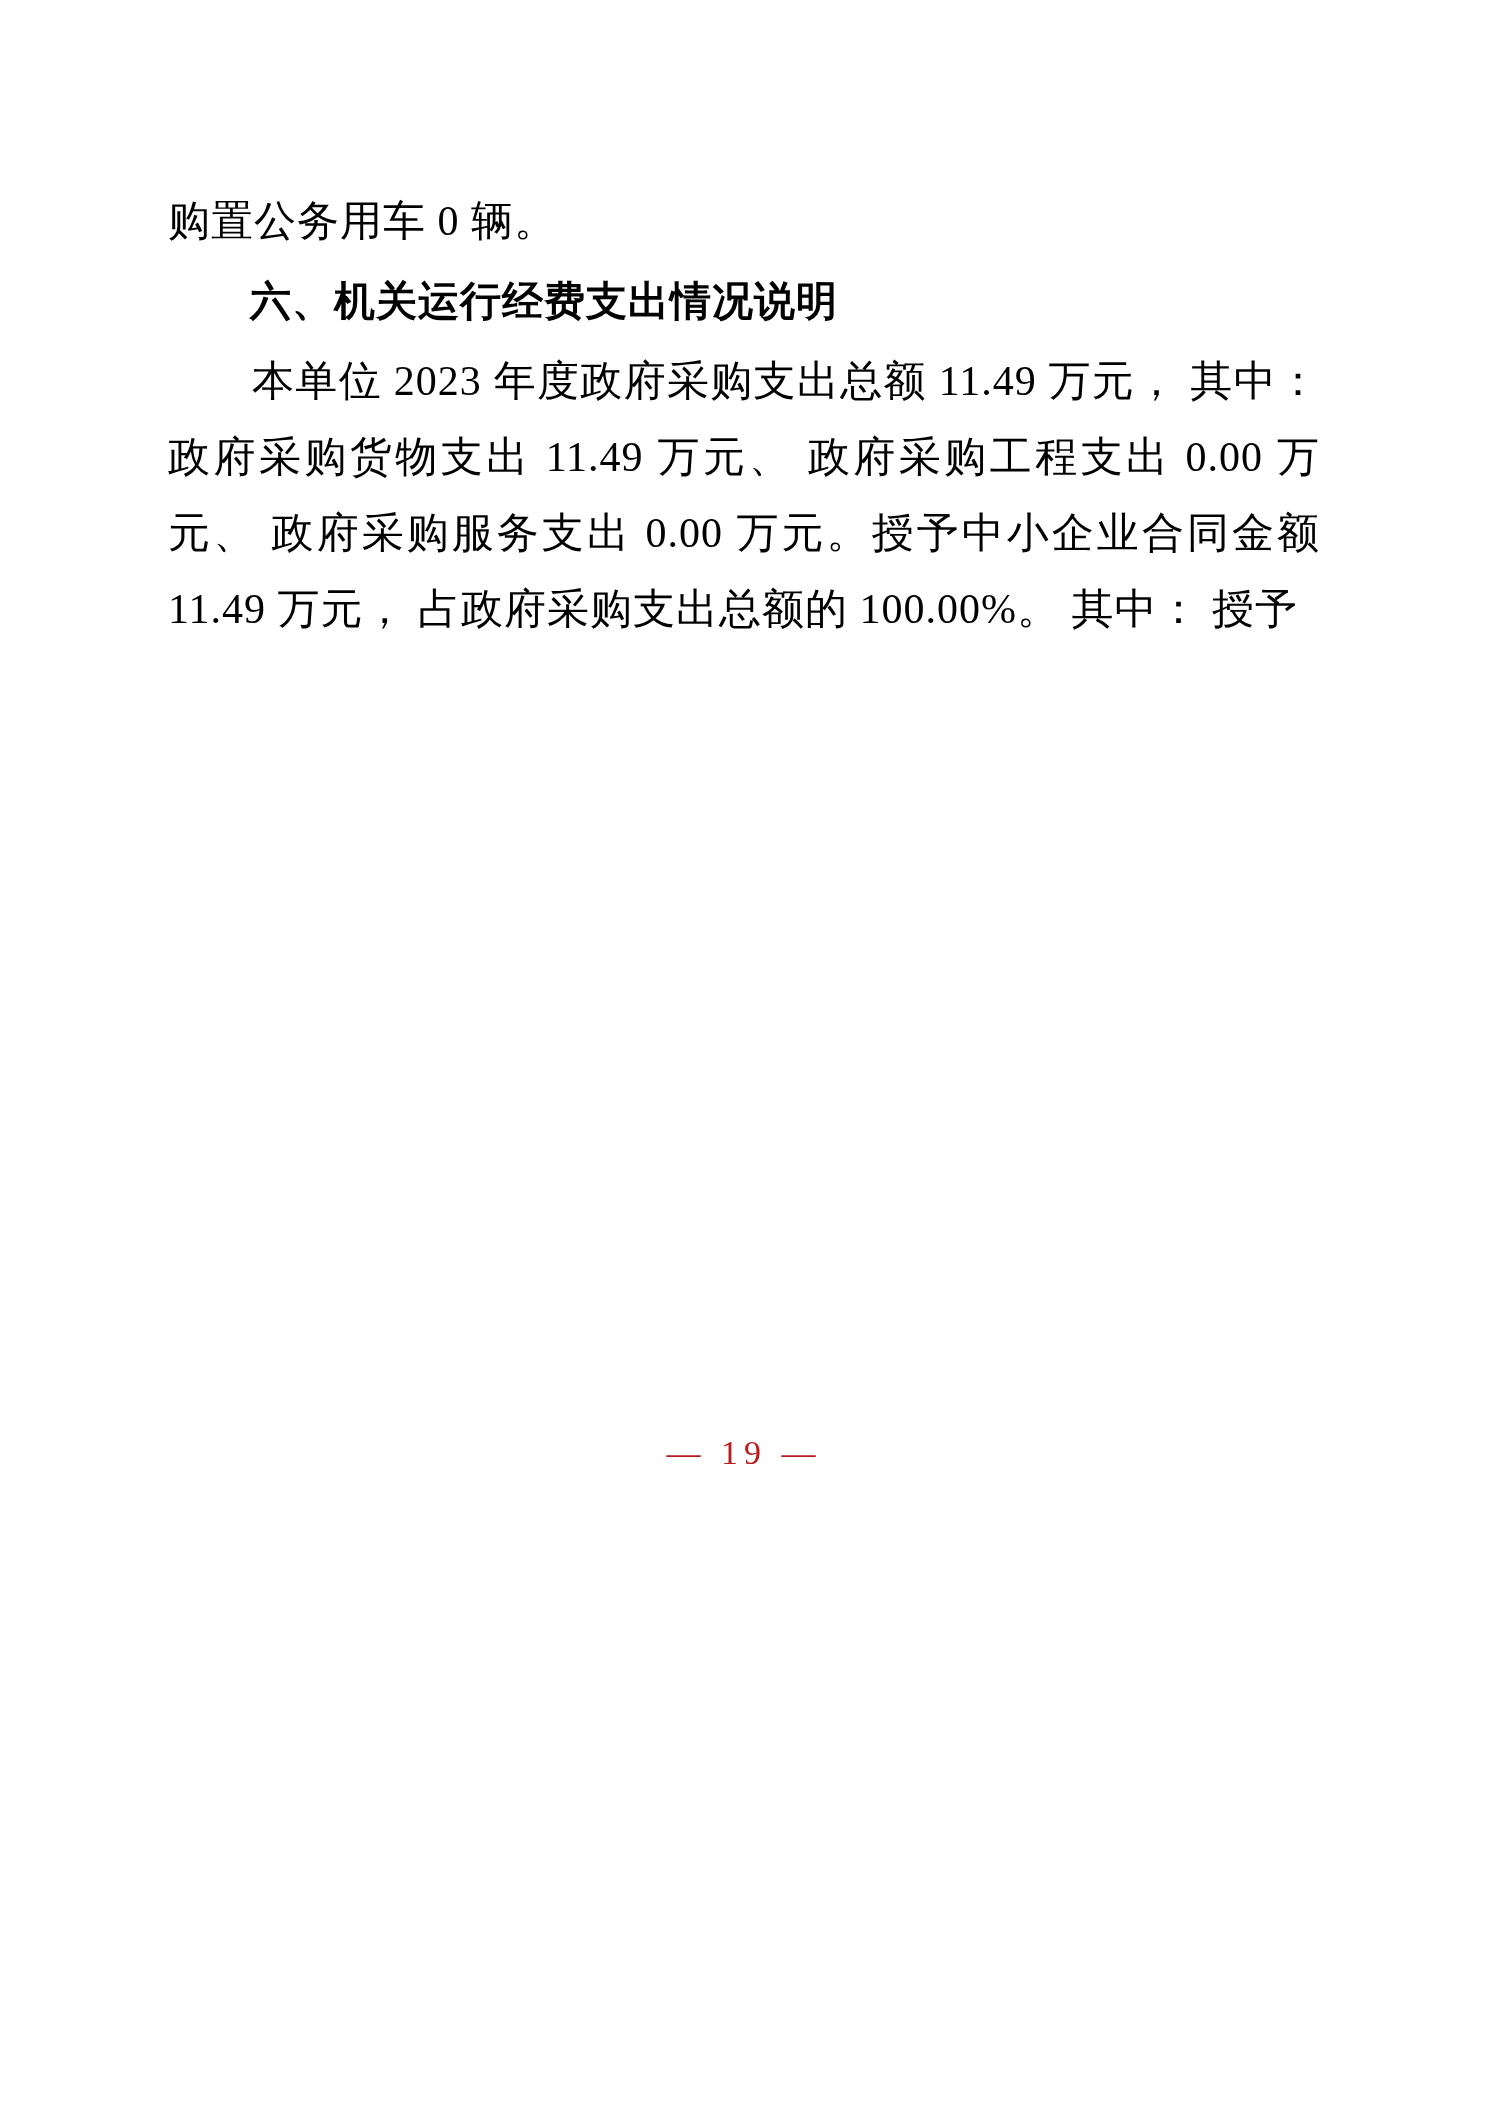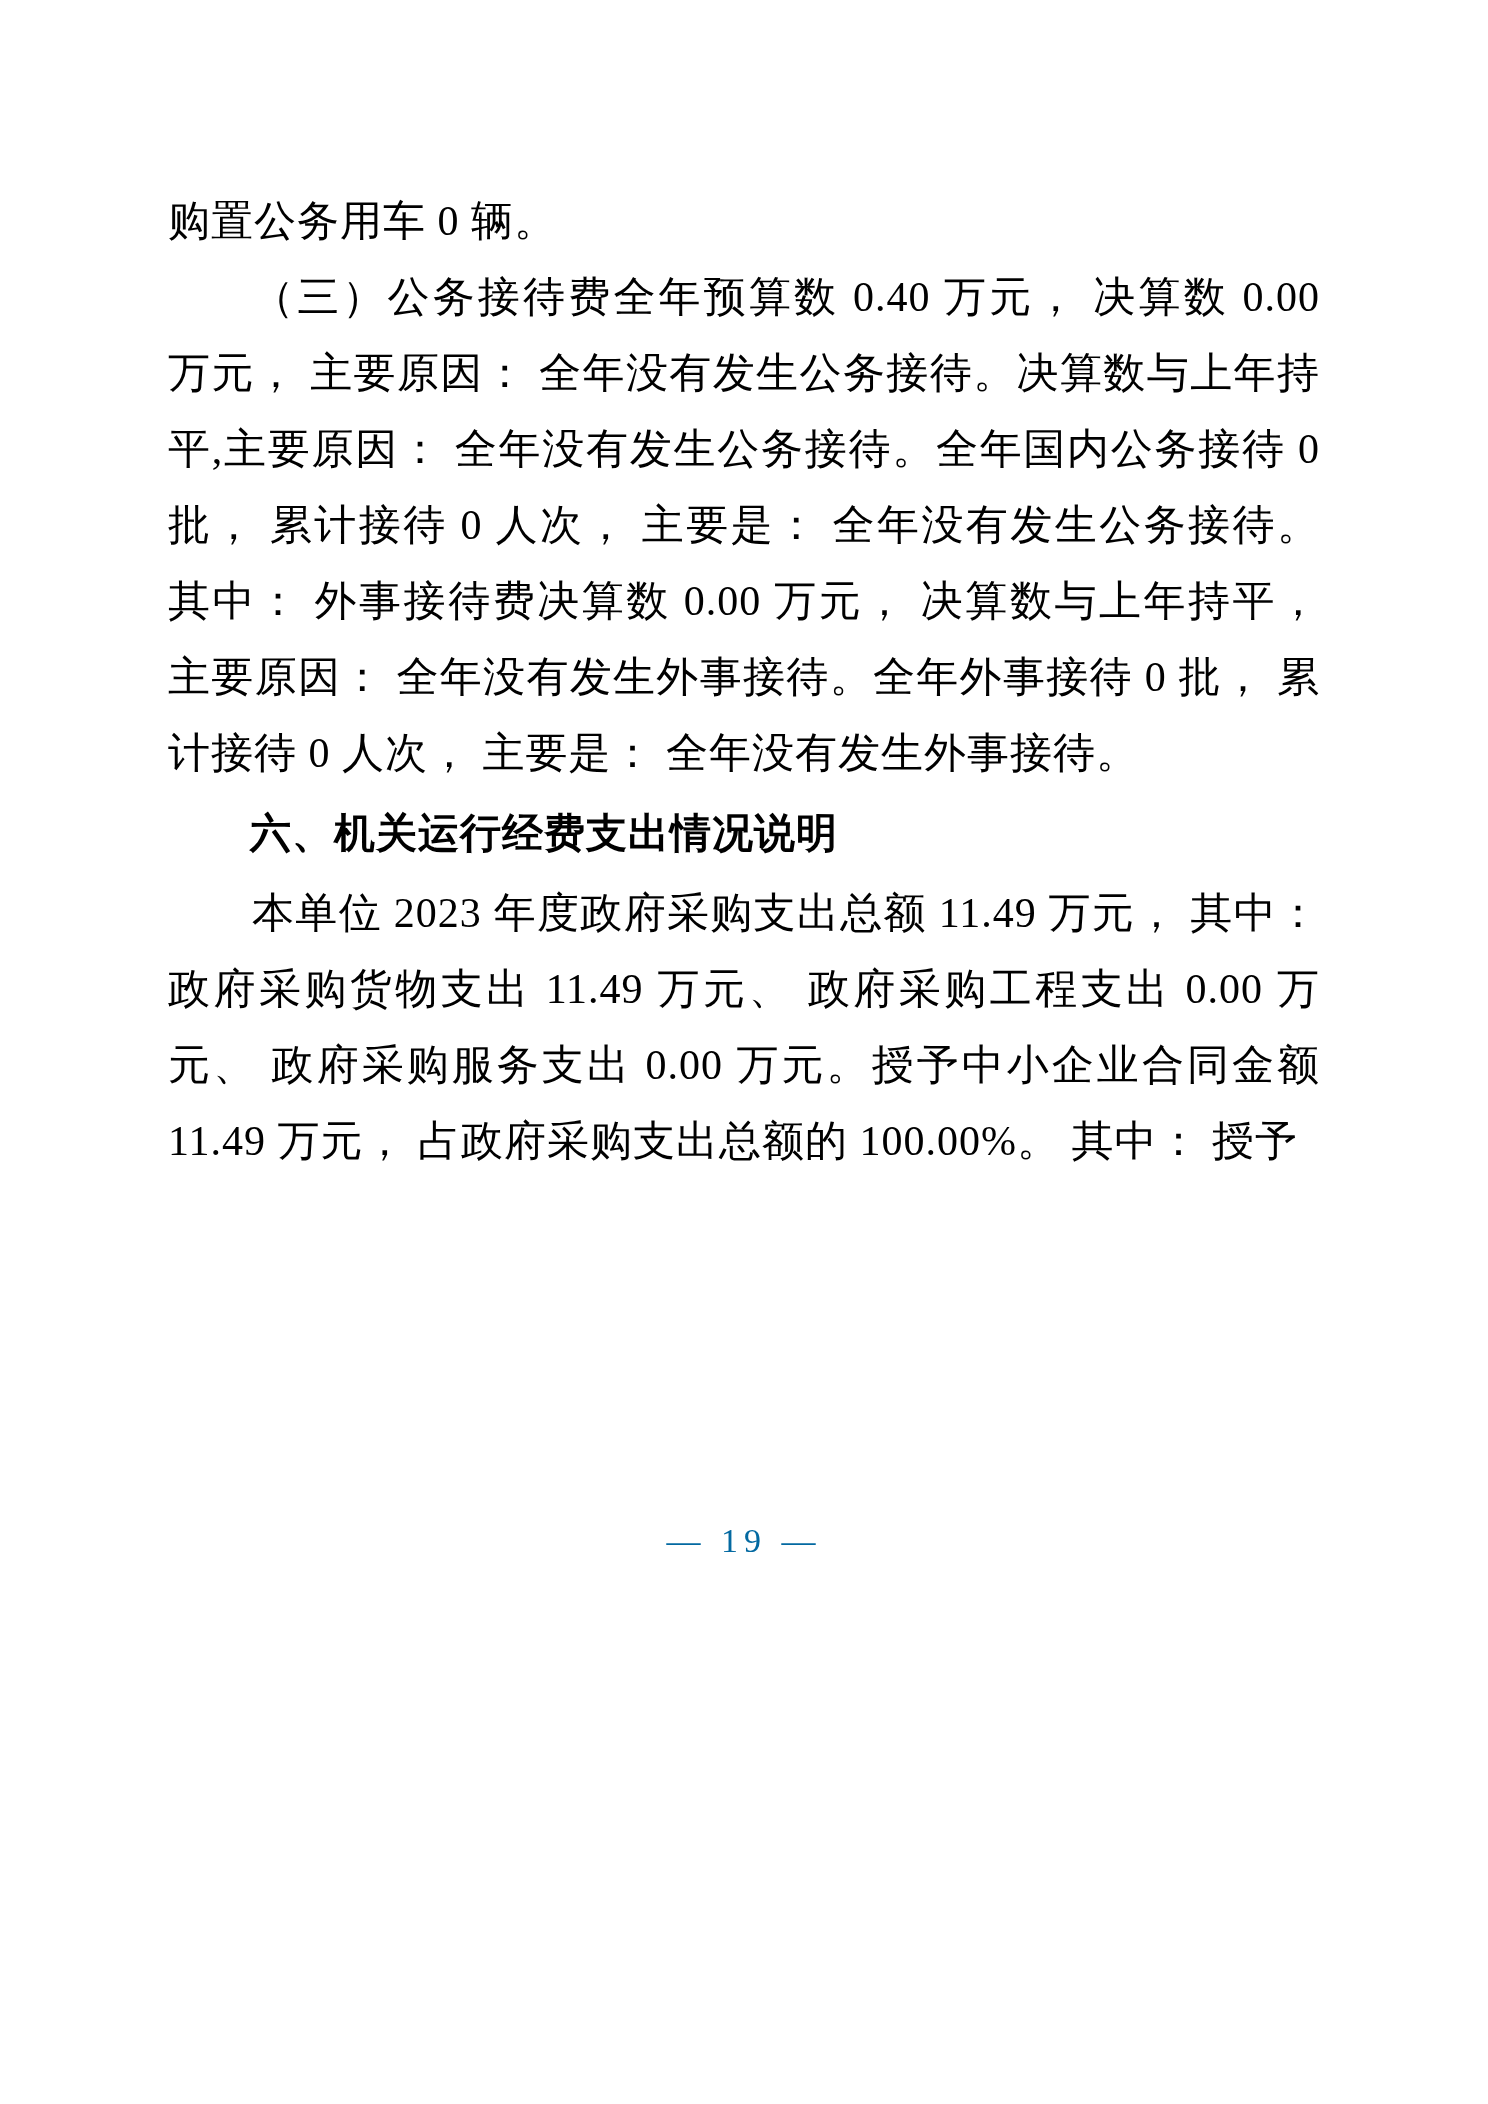--- a/index.html
+++ b/index.html
@@ -47,33 +47,33 @@
   }
   .footer {
     position: absolute;
     bottom: 0;
     left: 0;
     width: 100%;
     text-align: center;
   }
   .page-number {
     display: inline-block;
+    margin-bottom: 88px;
     font-size: 34px;
     font-family: "Liberation Serif", "DejaVu Serif", serif;
-    color: #0369a1;
+    color: #b91c1c;
     letter-spacing: 6px;
   }
 </style>
 </head>
 <body>
 
 <div class="page">
   <div class="content">
     <p class="para noindent">购置公务用车 0 辆。</p>
-    <p class="para indent">（三）公务接待费全年预算数 0.40 万元， 决算数 0.00 万元， 主要原因： 全年没有发生公务接待。决算数与上年持平,主要原因： 全年没有发生公务接待。全年国内公务接待 0 批， 累计接待 0 人次， 主要是： 全年没有发生公务接待。其中： 外事接待费决算数 0.00 万元， 决算数与上年持平， 主要原因： 全年没有发生外事接待。全年外事接待 0 批， 累计接待 0 人次， 主要是： 全年没有发生外事接待。</p>
     <h2 class="heading">六、机关运行经费支出情况说明</h2>
     <p class="para indent">本单位 2023 年度政府采购支出总额 11.49 万元， 其中：政府采购货物支出 11.49 万元、 政府采购工程支出 0.00 万元、 政府采购服务支出 0.00 万元。授予中小企业合同金额 11.49 万元， 占政府采购支出总额的 100.00%。 其中： 授予</p>
   </div>
 
   <div class="footer">
     <span class="page-number">— 19 —</span>
   </div>
 </div>
 
 </body></html>

